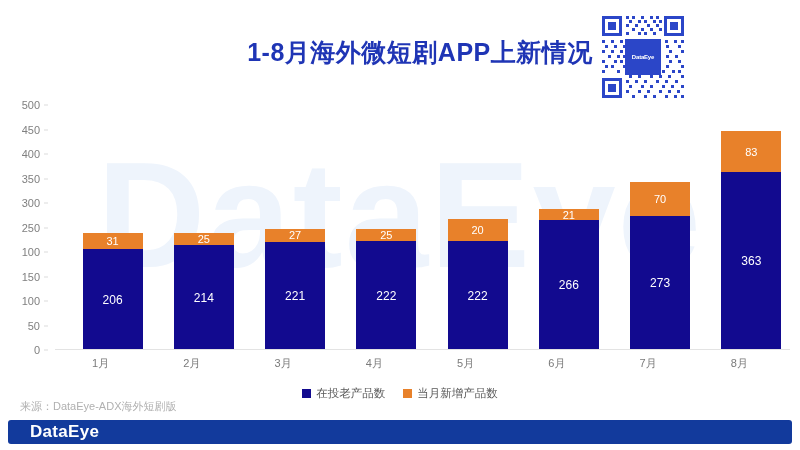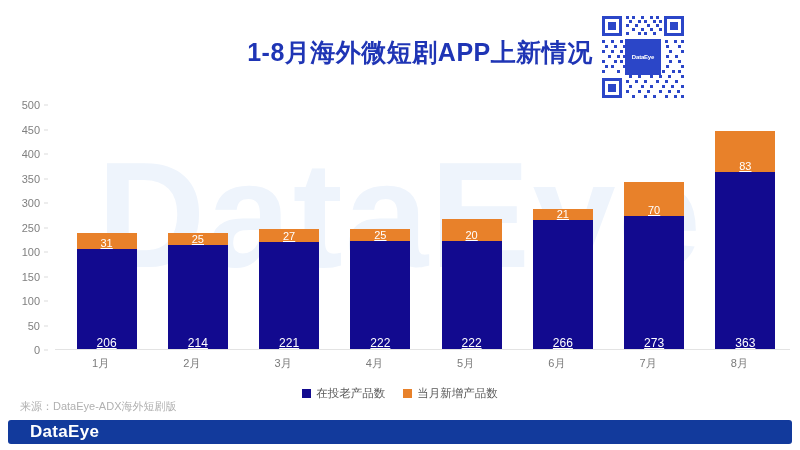--- a/index.html
+++ b/index.html
@@ -120,29 +120,28 @@
     transform: translateY(-50%);
   }
 
   .bar-group {
     position: absolute;
     bottom: 0;
     width: 60px;
   }
   .seg {
     position: absolute;
-    left: 6px;
+    left: 12px;
     width: 100%;
     display: flex;
-    align-items: flex-end;
+    align-items: center;
     justify-content: center;
     color: #ffffff;
     font-size: 12px;
     box-sizing: border-box;
-    text-decoration: underline;
   }
   .seg-base { background: #120a8f; }
   .seg-top  { background: #e8812a; }
   .seg-top .seg-label { font-size: 11px; }
 
   #x-axis {
     position: absolute;
     left: 55px;
     top: 356px;
     width: 730px;

